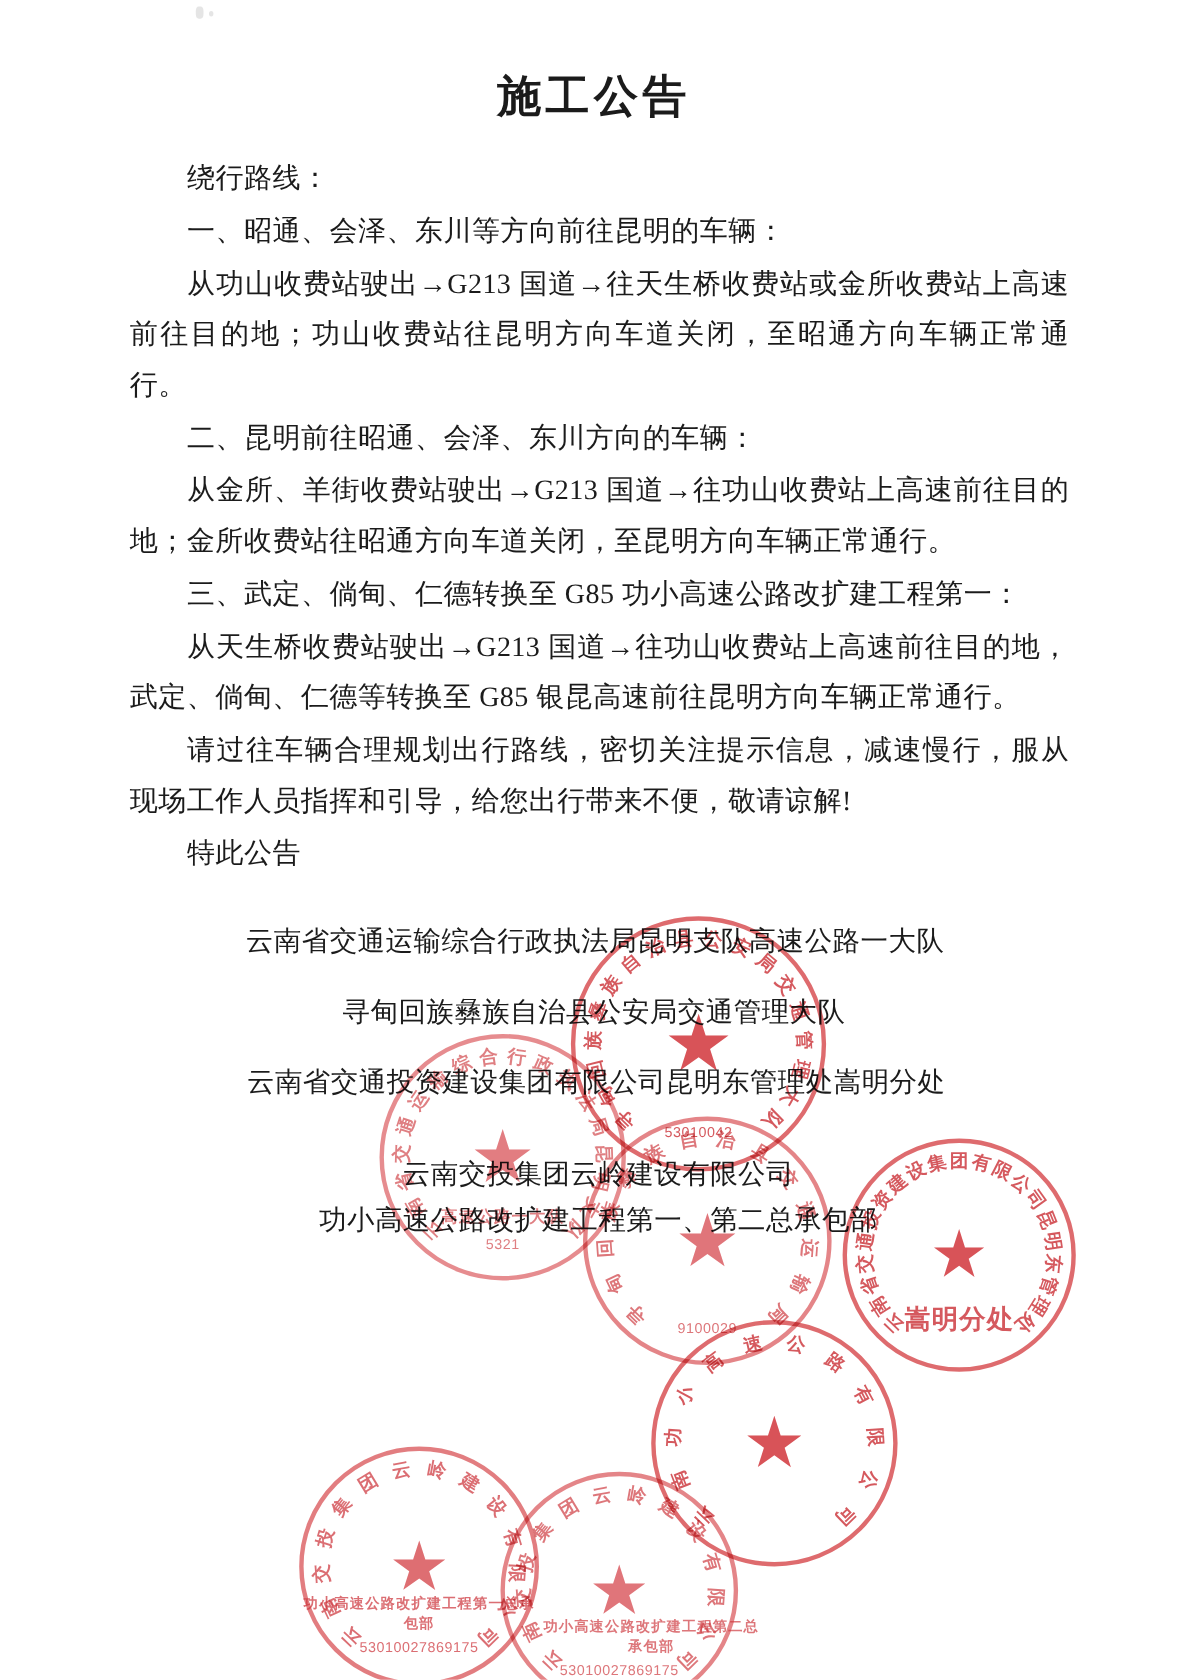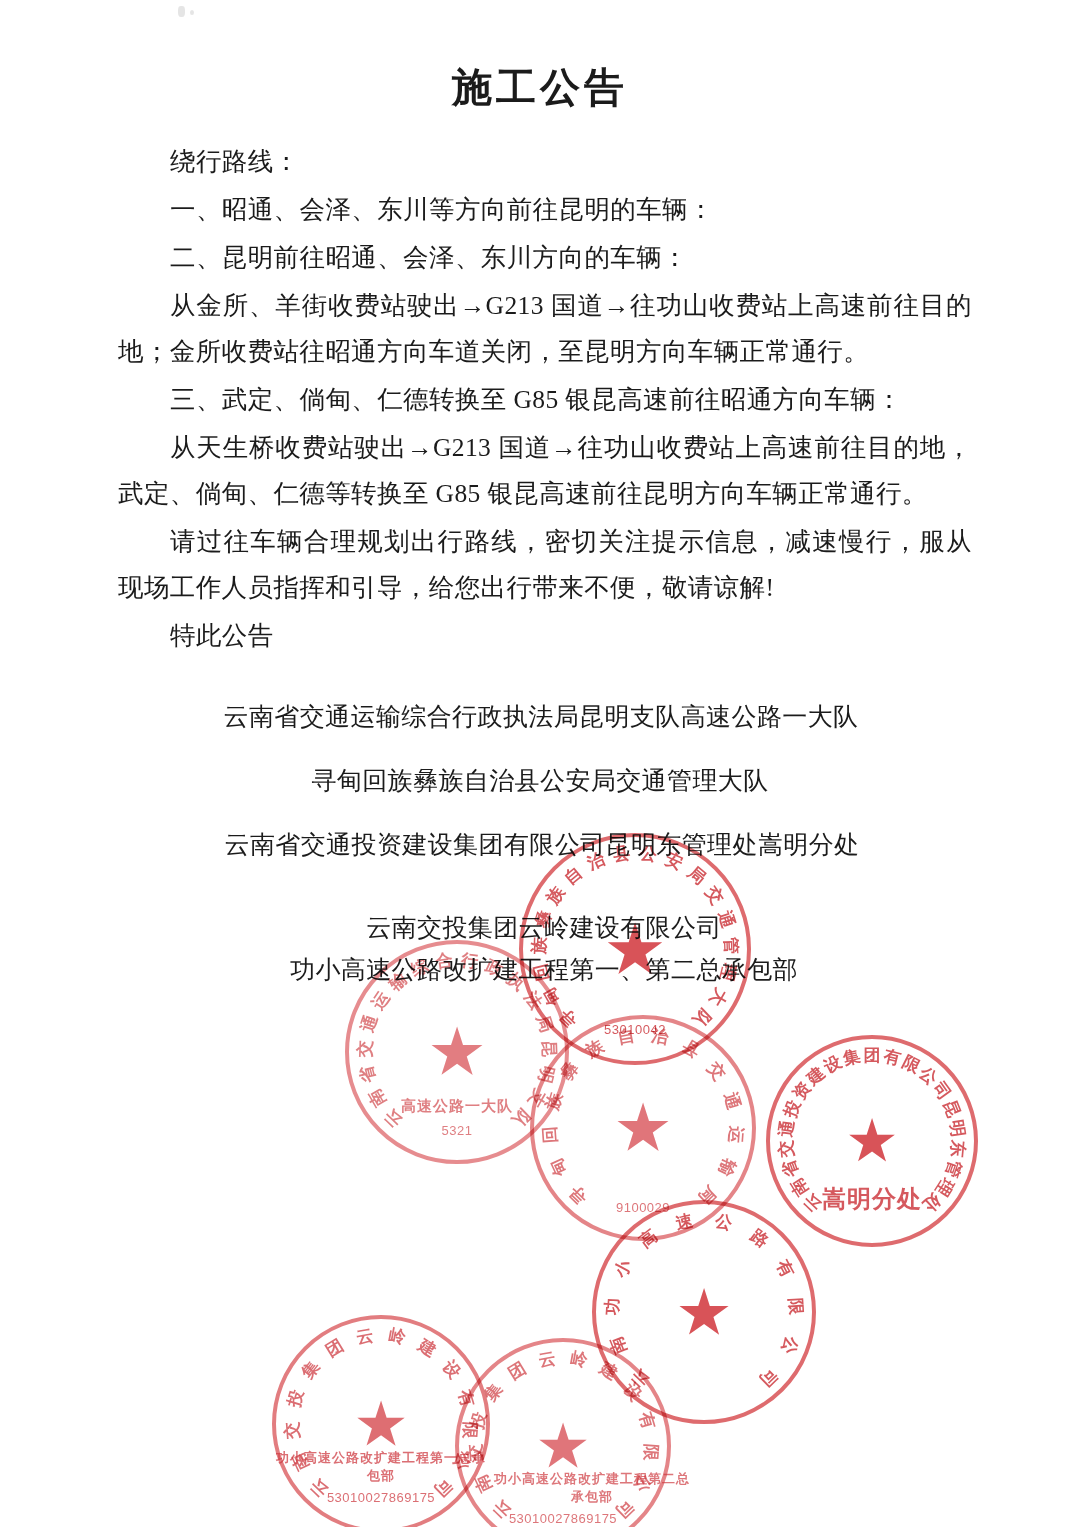--- a/index.html
+++ b/index.html
@@ -156,23 +156,24 @@
 <div class="scan-speck speck1"></div>
 <div class="scan-speck speck2"></div>
 
 <div class="page">
 
   <div class="doc-title">施工公告</div>
 
   <div class="body-text">
     <p class="para indent">绕行路线：</p>
     <p class="para indent">一、昭通、会泽、东川等方向前往昆明的车辆：</p>
+    <p class="para indent">从功山收费站驶出→G213 国道→往天生桥收费站或金所收费站上高速前往目的地；功山收费站往昆明方向车道关闭，至昭通方向车辆正常通行。</p>
     <p class="para indent">二、昆明前往昭通、会泽、东川方向的车辆：</p>
     <p class="para indent">从金所、羊街收费站驶出→G213 国道→往功山收费站上高速前往目的地；金所收费站往昭通方向车道关闭，至昆明方向车辆正常通行。</p>
-    <p class="para indent">三、武定、倘甸、仁德转换至 G85 银昆高速前往昭通方向车辆：</p>
+    <p class="para indent">三、武定、倘甸、仁德转换至 G85 功小高速公路改扩建工程第一：</p>
     <p class="para indent">从天生桥收费站驶出→G213 国道→往功山收费站上高速前往目的地，武定、倘甸、仁德等转换至 G85 银昆高速前往昆明方向车辆正常通行。</p>
     <p class="para indent">请过往车辆合理规划出行路线，密切关注提示信息，减速慢行，服从现场工作人员指挥和引导，给您出行带来不便，敬请谅解!</p>
     <p class="para indent">特此公告</p>
 
     <div class="sign-block">
       <div class="sign-line l2">云南省交通运输综合行政执法局昆明支队高速公路一大队</div>
       <div class="sign-line l1">寻甸回族彝族自治县公安局交通管理大队</div>
       <div class="sign-line l4">云南省交通投资建设集团有限公司昆明东管理处嵩明分处</div>
       <div class="sign-line l6">云南交投集团云岭建设有限公司</div>
       <div class="sign-line l7">功小高速公路改扩建工程第一、第二总承包部</div>

